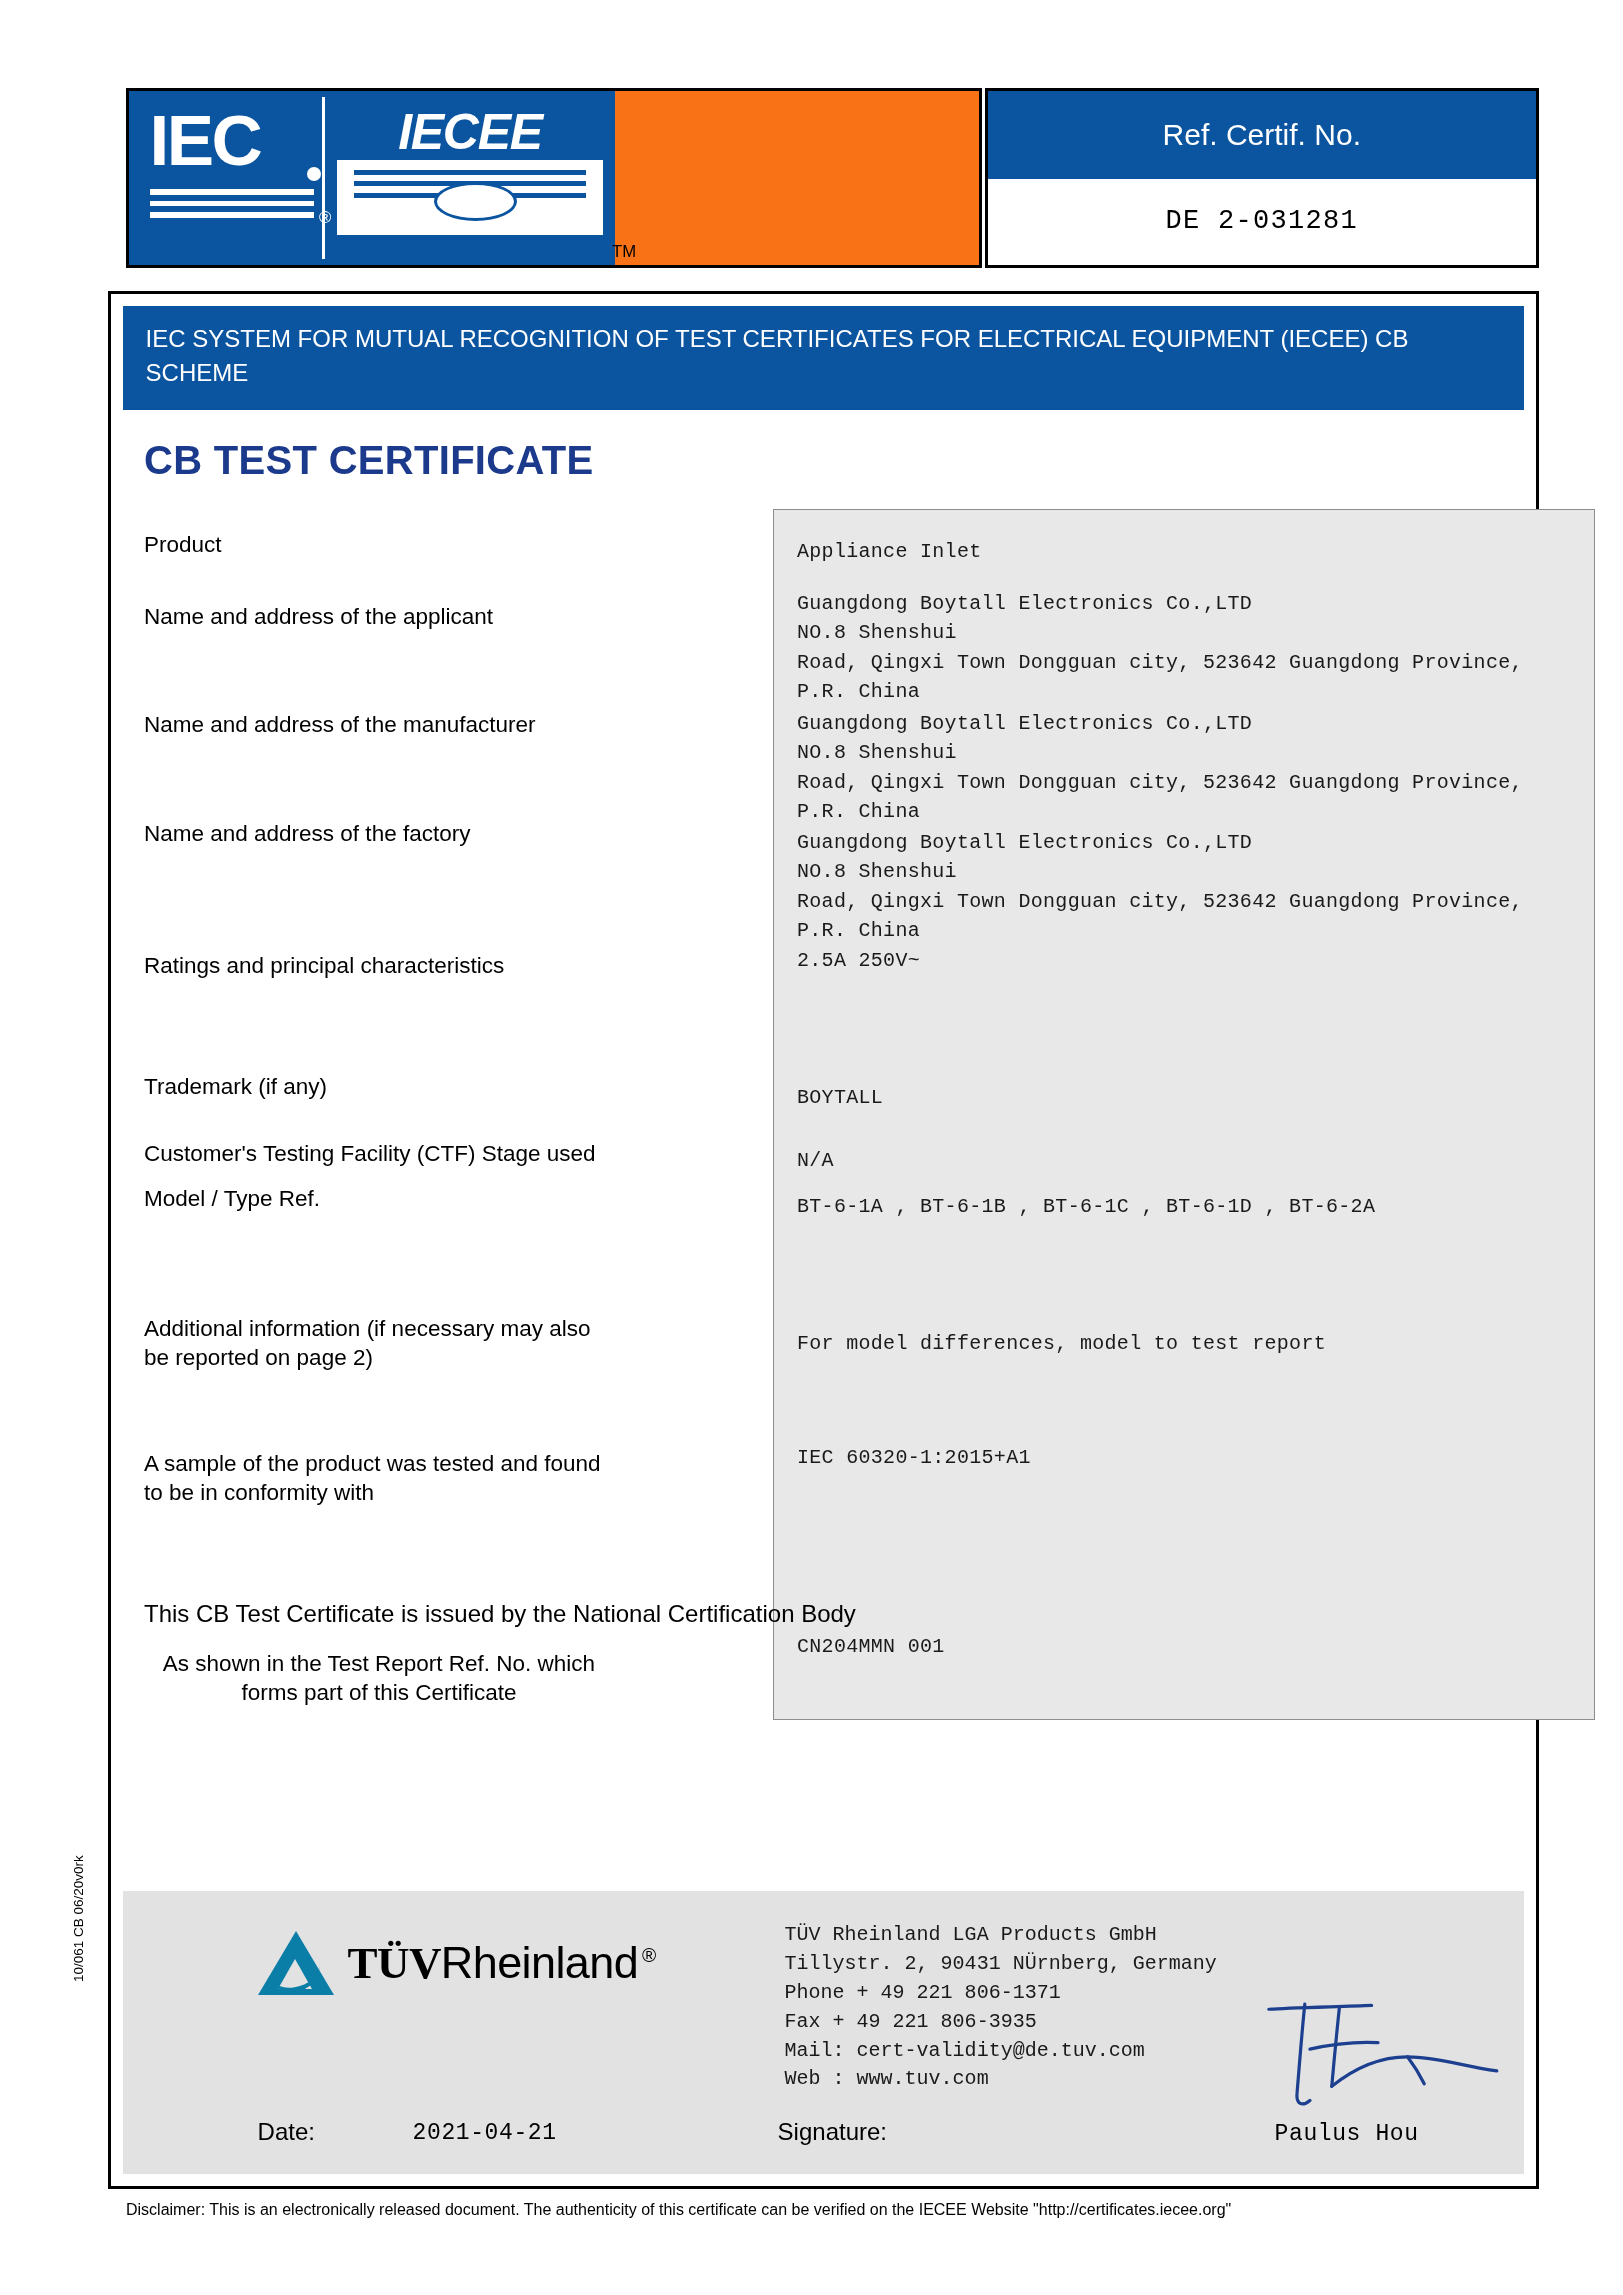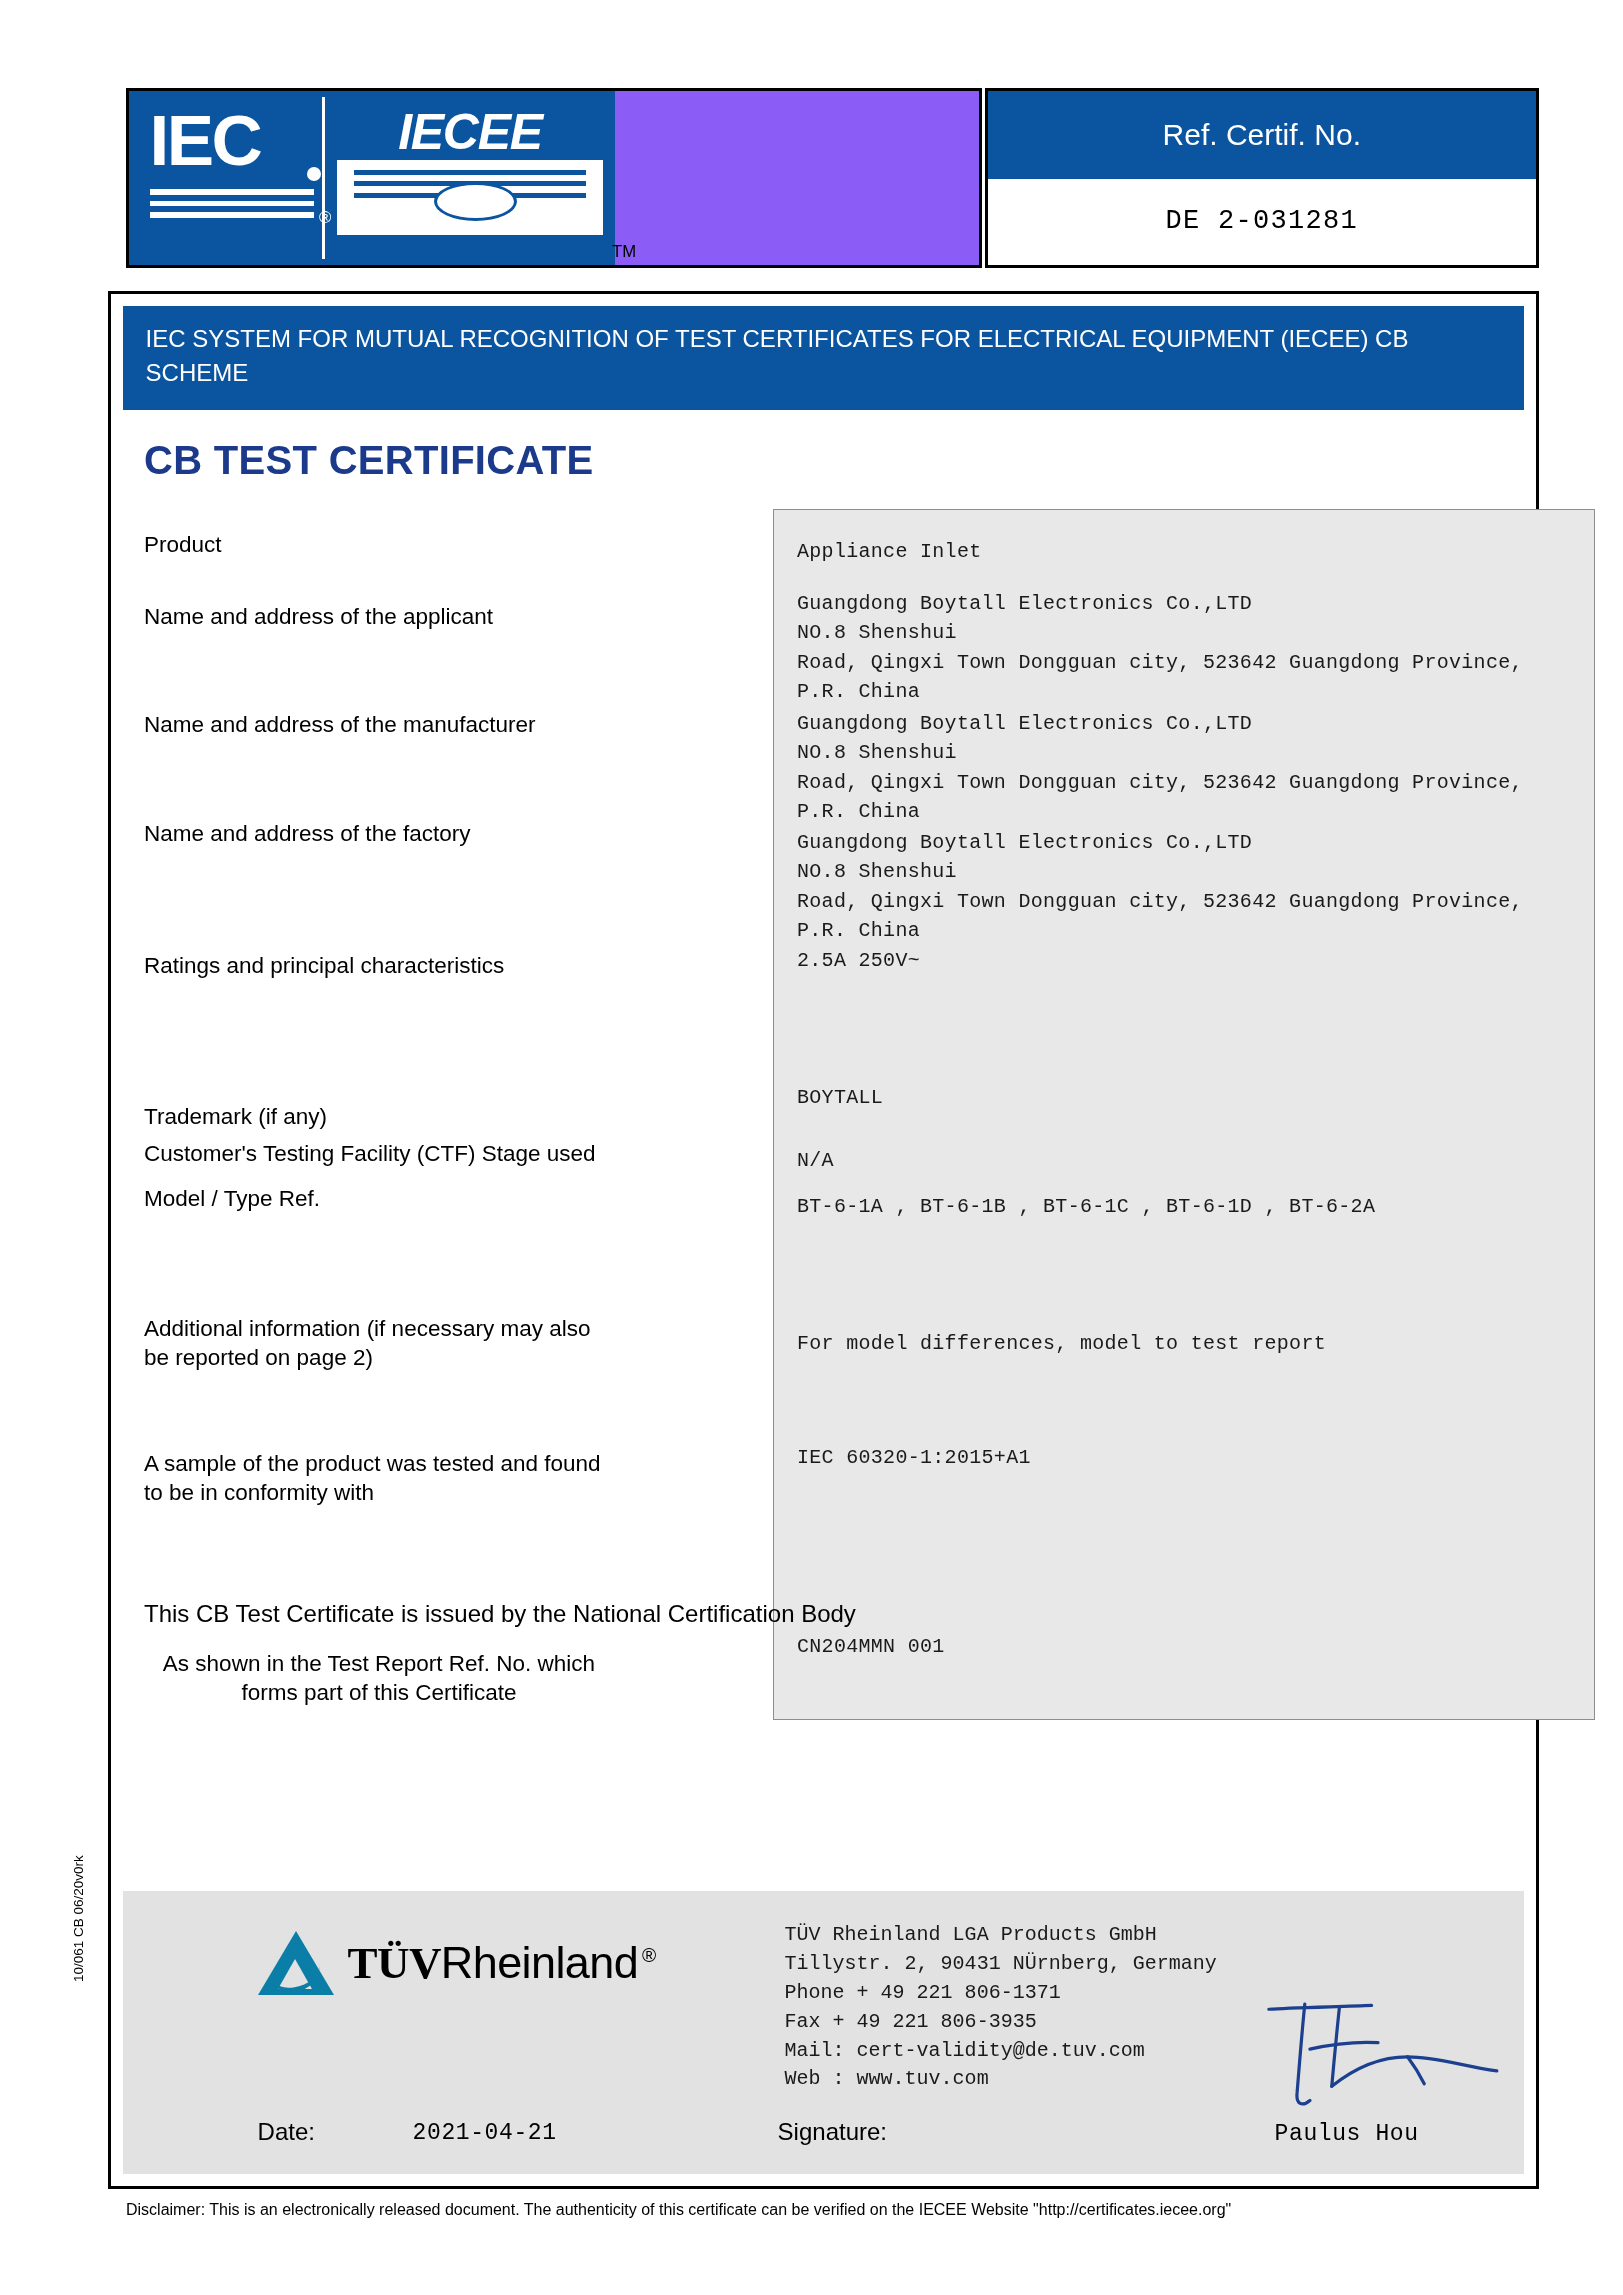--- a/index.html
+++ b/index.html
@@ -25,21 +25,21 @@
     left: 126px;
     top: 88px;
     width: 1413px;
     height: 180px;
     display: flex;
     align-items: stretch;
   }
   .logo-box {
     width: 856px;
     border: 3.2px solid #000000;
-    background: #8b5cf6;
+    background: #f97316;
     box-sizing: border-box;
     display: flex;
     align-items: stretch;
     position: relative;
   }
   .logo-blue {
     width: 486px;
     background: #0b55a0;
     position: relative;
   }
@@ -407,21 +407,21 @@
     <div class="cb-title">CB TEST CERTIFICATE</div>
 
     <div class="fields">
 
       <div class="labels">
         <div class="label" style="top:26px;">Product</div>
         <div class="label" style="top:98px;">Name and address of the applicant</div>
         <div class="label" style="top:206px;">Name and address of the manufacturer</div>
         <div class="label" style="top:315px;">Name and address of the factory</div>
         <div class="label" style="top:447px;">Ratings and principal characteristics</div>
-        <div class="label" style="top:568px;margin-top:30px;">Trademark (if any)</div>
+        <div class="label" style="top:568px;">Trademark (if any)</div>
         <div class="label" style="top:635px;width:508px;">Customer's Testing Facility (CTF) Stage used</div>
         <div class="label" style="top:680px;">Model / Type Ref.</div>
         <div class="label" style="top:810px;width:463px;">Additional information (if necessary may also be reported on page 2)</div>
         <div class="label" style="top:945px;width:463px;">A sample of the product was tested and found to be in conformity with</div>
         <div class="label" style="top:1145px;width:470px;text-align:center;">As shown in the Test Report Ref. No. which forms part of this Certificate</div>
       </div>
 
       <div class="value-box">
         <div class="value" style="top:27px;">Appliance Inlet</div>
         <div class="value" style="top:79px;">Guangdong Boytall Electronics Co.,LTD

